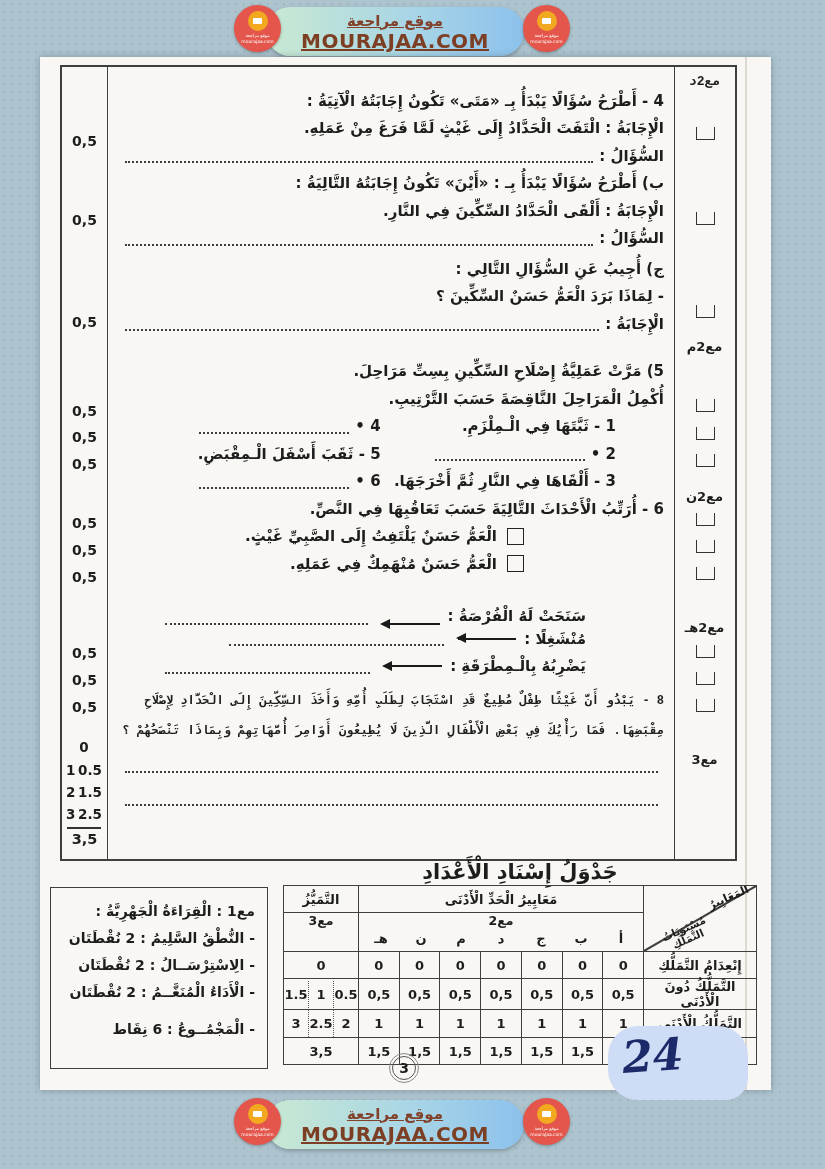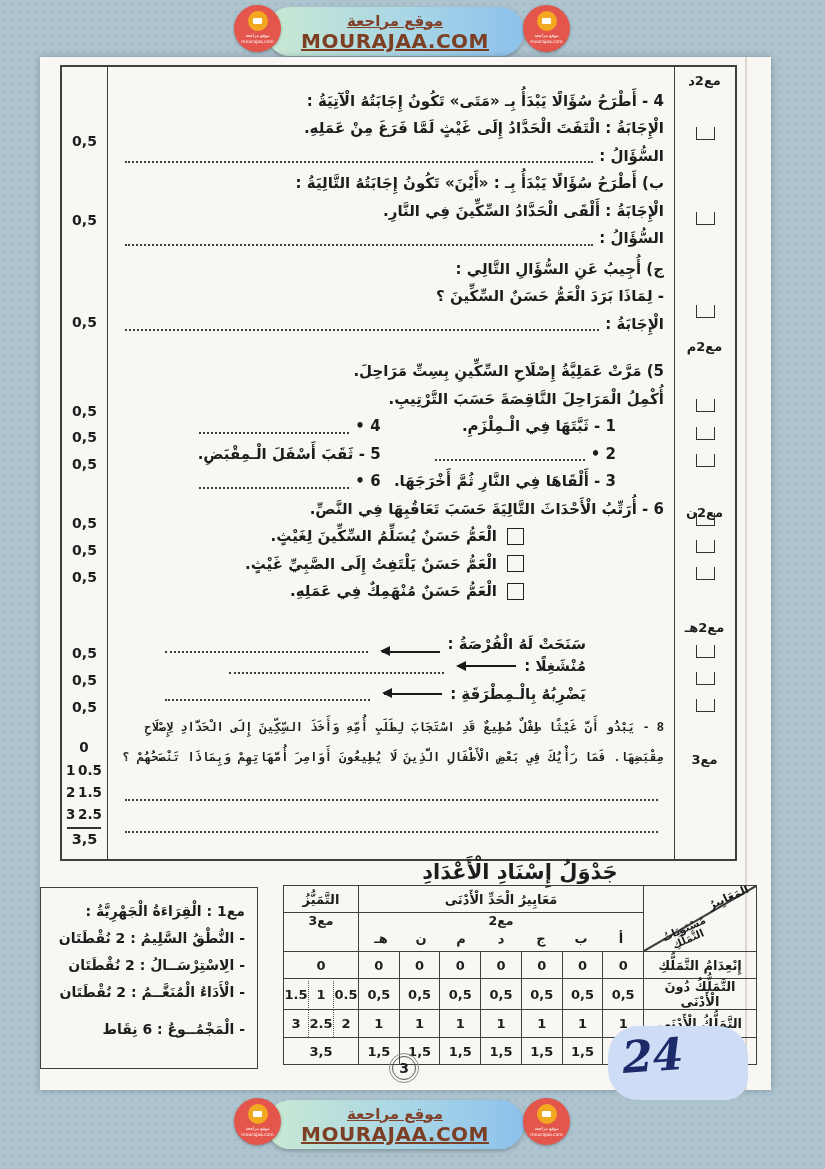--- a/index.html
+++ b/index.html
@@ -101,21 +101,21 @@
   .grp{height:38px;vertical-align:top;}
   .grp .g-label{font-size:12.5px;line-height:16px;}
   .letters{display:flex;justify-content:space-between;padding:0 2px;}
   .letters span{flex:1;font-size:13px;line-height:20px;}
   .exc{display:flex;direction:rtl;height:100%;align-items:center;}
   .exc span{flex:1;line-height:27px;}
   .exc span:not(:last-child){border-left:1.4px dotted #555;}
   tr.datarow{height:27px;}
 
   
-  .reading-box{position:absolute;left:0;top:830px;width:218px;height:182px;border:1.8px solid #3f3f3f;
+  .reading-box{position:absolute;left:10px;top:830px;width:218px;height:182px;border:1.8px solid #3f3f3f;
     direction:rtl;box-sizing:border-box;padding:10px 12px 0 6px;font-weight:bold;font-size:14px;}
   .reading-box .rb-line{line-height:27px;}
   .reading-box .rb-total{margin-top:10px;line-height:27px;}
 
   
   .page-num{position:absolute;left:352px;top:999px;width:22px;height:22px;border:1.6px solid #555;
     border-radius:50%;outline:1.4px solid #8a8a8a;outline-offset:2px;
     display:flex;align-items:center;justify-content:center;font-size:14px;font-weight:bold;}
 
   
@@ -184,29 +184,29 @@
         </div>
         <div class="lad" style="top:739px;">
           <span>3</span>
             <span>2.5</span>
         </div>
         <div class="lad-line" style="top:760px;"></div>
         <span class="lad-total" style="top:764px;">3,5</span>
       </div>
 
       <div class="crit-col">
-        <span class="crit" style="top:6px;">مع2د</span>
+        <span class="crit" style="top:6px;font-family:Liberation Mono, monospace;">مع2د</span>
         <span class="ubox" style="top:60px;"></span>
         <span class="ubox" style="top:145px;"></span>
         <span class="ubox" style="top:238px;"></span>
         <span class="crit" style="top:272px;">مع2م</span>
         <span class="ubox" style="top:332px;"></span>
         <span class="ubox" style="top:360px;"></span>
         <span class="ubox" style="top:387px;"></span>
-        <span class="crit" style="top:438px;">مع2ن</span>
+        <span class="crit" style="top:422px;">مع2ن</span>
         <span class="ubox" style="top:446px;"></span>
         <span class="ubox" style="top:473px;"></span>
         <span class="ubox" style="top:500px;"></span>
         <span class="crit" style="top:553px;">مع2هـ</span>
         <span class="ubox" style="top:578px;"></span>
         <span class="ubox" style="top:605px;"></span>
         <span class="ubox" style="top:632px;"></span>
         <span class="crit" style="top:685px;">مع3</span>
       </div>
 
@@ -272,24 +272,20 @@
             </span>
           <span class="l-cell">
               <span>6 •</span>
               <span class="dots"></span>
             </span>
         </div>
 
         <div class="line">
             <span>6 - أُرَتِّبُ الْأَحْدَاثَ التَّالِيَةَ حَسَبَ تَعَاقُبِهَا فِي النَّصِّ.</span>
           </div>
-        <div class="line q6line">
-          <span class="sq"></span>
-            <span>الْعَمُّ حَسَنٌ يُسَلِّمُ السِّكِّينَ لِغَيْثٍ.</span>
-        </div>
         <div class="line q6line">
           <span class="sq"></span>
             <span>الْعَمُّ حَسَنٌ يَلْتَفِتُ إِلَى الصَّبِيِّ غَيْثٍ.</span>
         </div>
         <div class="line q6line">
           <span class="sq"></span>
             <span>الْعَمُّ حَسَنٌ مُنْهَمِكٌ فِي عَمَلِهِ.</span>
         </div>
 
         <div class="line q7line m20">

